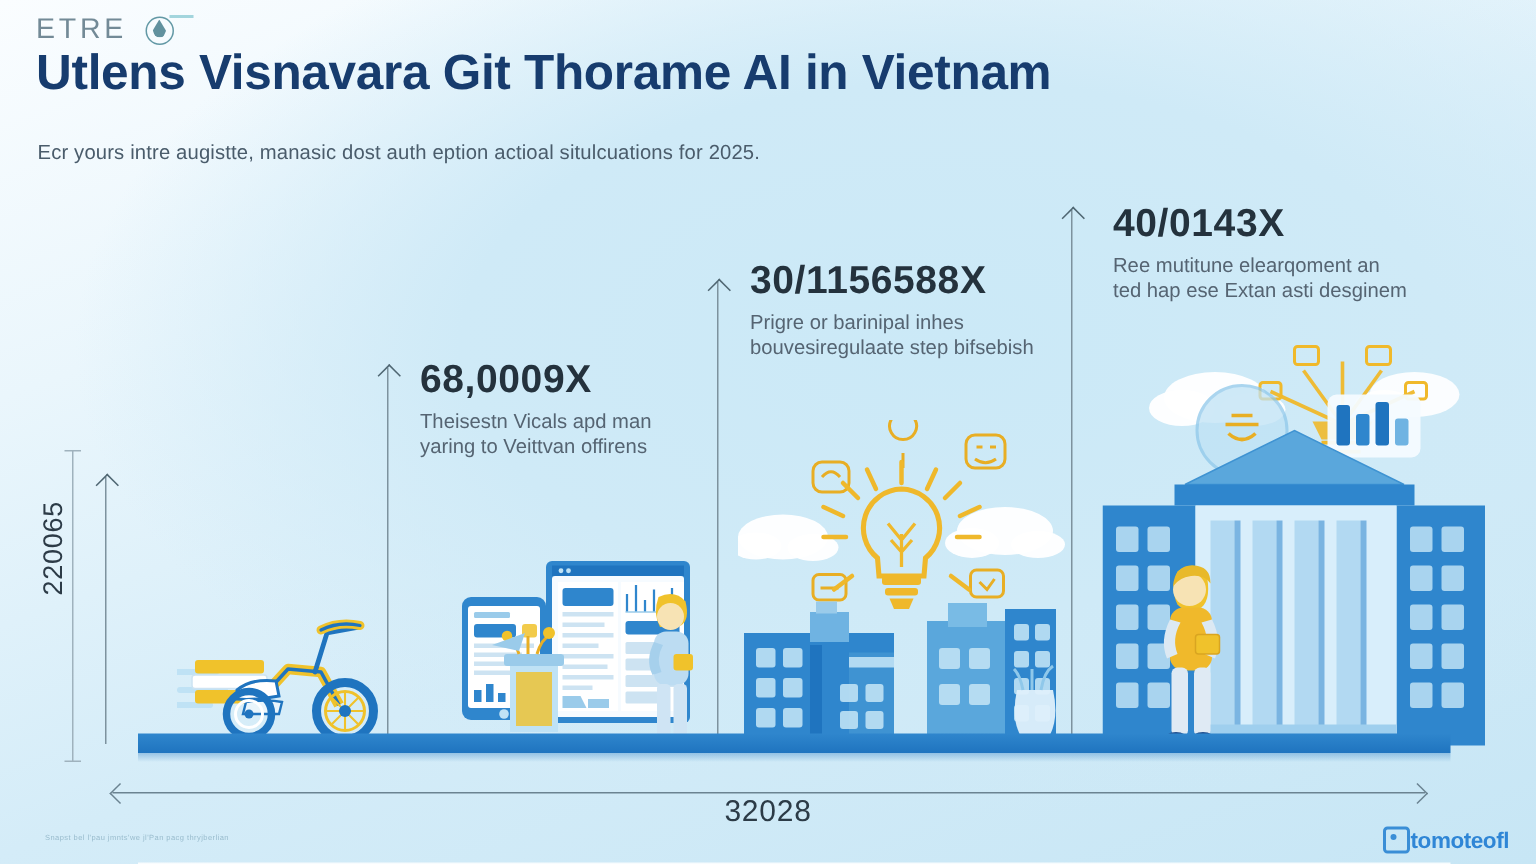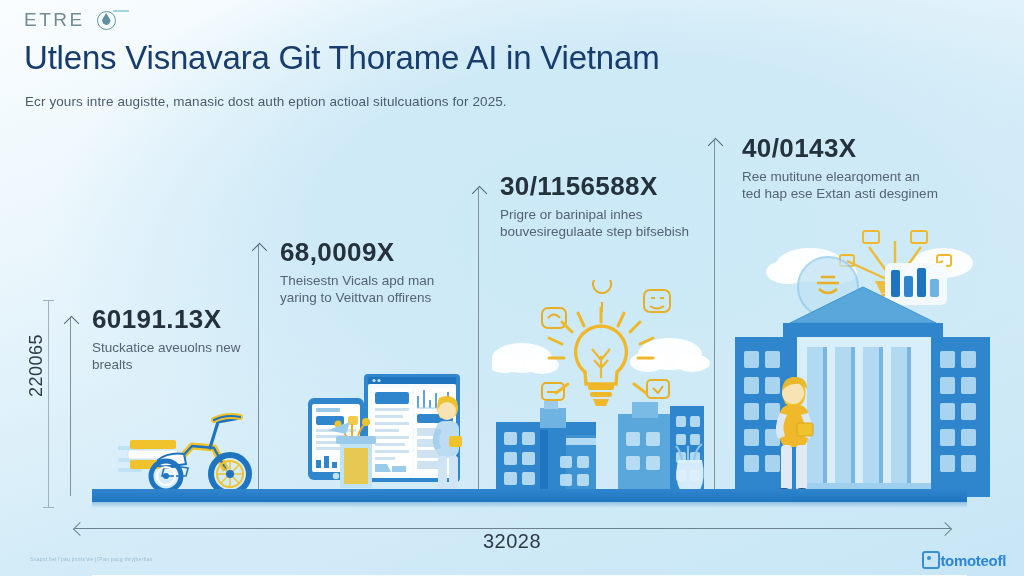--- a/index.html
+++ b/index.html
@@ -29,22 +29,22 @@
   .brand-mark .drop{
     position:absolute;left:7px;top:5px;width:9px;height:12px;background:#2f6d7e;
     opacity:.75;border-radius:50% 50% 50% 50%/60% 60% 40% 40%;
     clip-path:polygon(50% 0,100% 62%,78% 100%,22% 100%,0 62%);
   }
   .brand-mark .bar{
     position:absolute;left:18px;top:2px;width:16px;height:2px;background:#7fc4cf;opacity:.7;
   }
 
   .title{
-    position:absolute;left:24px;top:40px;width:900px;
-    font-size:33px;line-height:1.08;font-weight:400;color:#173c6e;
+    position:absolute;left:24px;top:30px;width:900px;
+    font-size:33px;line-height:1.08;font-weight:700;color:#173c6e;
     letter-spacing:-.2px;
   }
   .subtitle{
     position:absolute;left:25px;top:94px;width:860px;
     font-size:13.5px;color:#4a5c6b;font-weight:400;letter-spacing:.1px;
   }
 
   
   .y-axis{position:absolute;left:48px;top:300px;width:1px;height:208px;background:#9fb2bd;}
   .y-axis:before{content:"";position:absolute;left:-5px;top:0;width:11px;height:1px;background:#9fb2bd;}
@@ -464,24 +464,20 @@
 
   <div class="ground"></div>
   <div class="ground-shadow"></div>
 
   <div class="x-arrow">
     <span class="ahl"></span>
     <span class="ahr"></span>
   </div>
   <div class="x-label">32028</div>
 
-  <div class="stat" style="left:92px;top:305px;width:150px;">
-    <div class="num">60191.13X</div>
-    <div class="desc">Stuckatice aveuolns new brealts</div>
-  </div>
 
   <div class="stat" style="left:280px;top:238px;width:175px;">
     <div class="num">68,0009X</div>
     <div class="desc">Theisestn Vicals apd man yaring to Veittvan offirens</div>
   </div>
 
   <div class="stat" style="left:500px;top:172px;width:190px;">
     <div class="num">30/1156588X</div>
     <div class="desc">Prigre or barinipal inhes bouvesiregulaate step bifsebish</div>
   </div>

